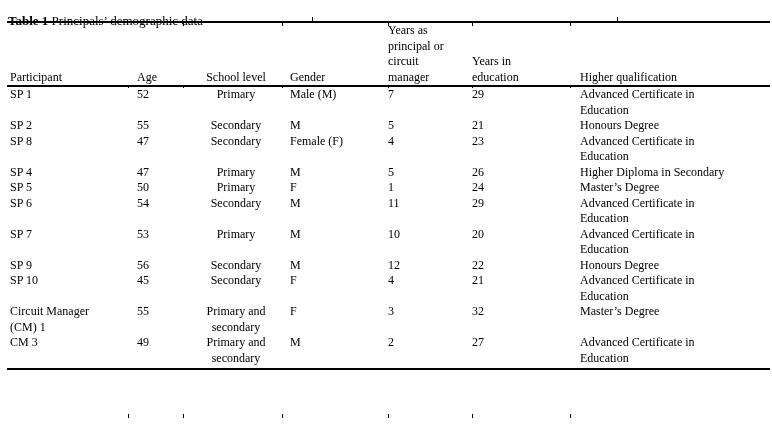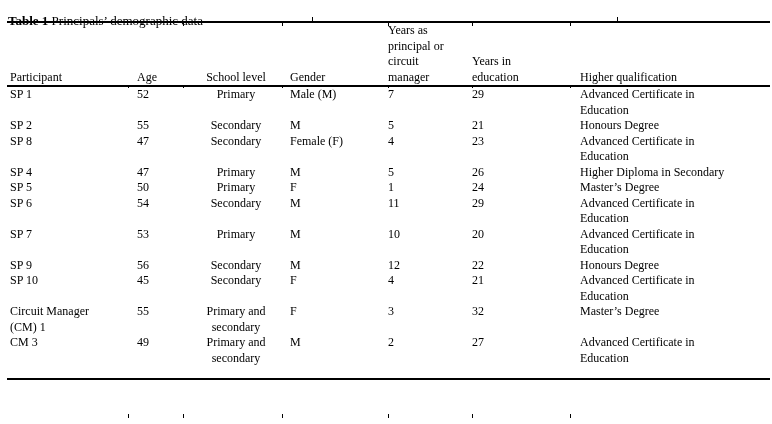--- a/index.html
+++ b/index.html
@@ -48,21 +48,21 @@
     padding: 0;
     white-space: pre-line;
   }
   tbody td {
     vertical-align: top;
     padding: 0;
     font-size: 12px;
     line-height: 15.5px;
     white-space: pre-line;
   }
-  tbody tr:last-child td { border-bottom: 2px solid #000; padding-bottom: 12px; }
+  tbody tr:last-child td { border-bottom: 2px solid #000; padding-bottom: 2px; }
   .al-left   { text-align: left; }
   .al-center { text-align: left; }
   .col0 { padding-left: 3px !important; }
   .col1 { padding-left: 9px !important; }
   .col2 { padding-left: 7px !important; text-align: center; }
   .col3 { padding-left: 8px !important; margin-top: 16px; }
   .col4 { padding-right: 12px !important; }
   .col5 { padding-right: 14px !important; }
   .col6 { padding-left: 10px !important; }
   .tick {

